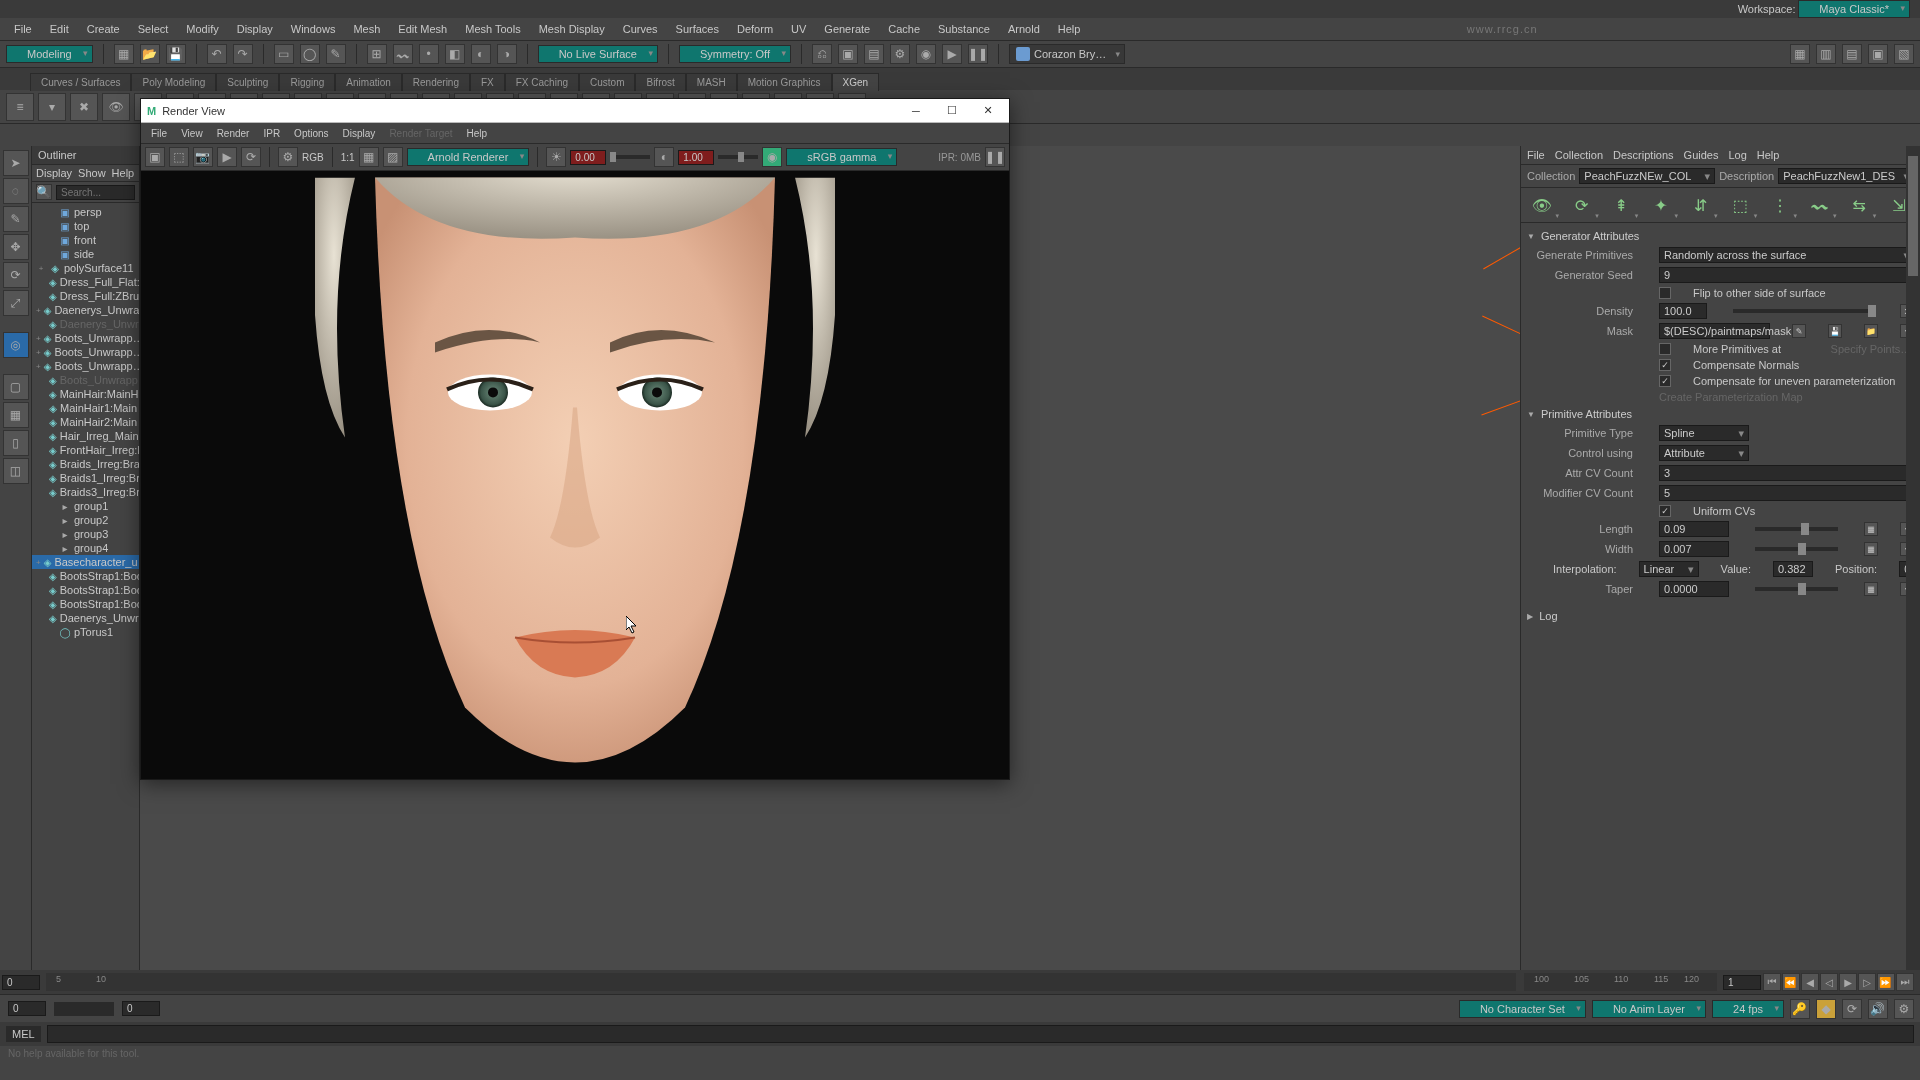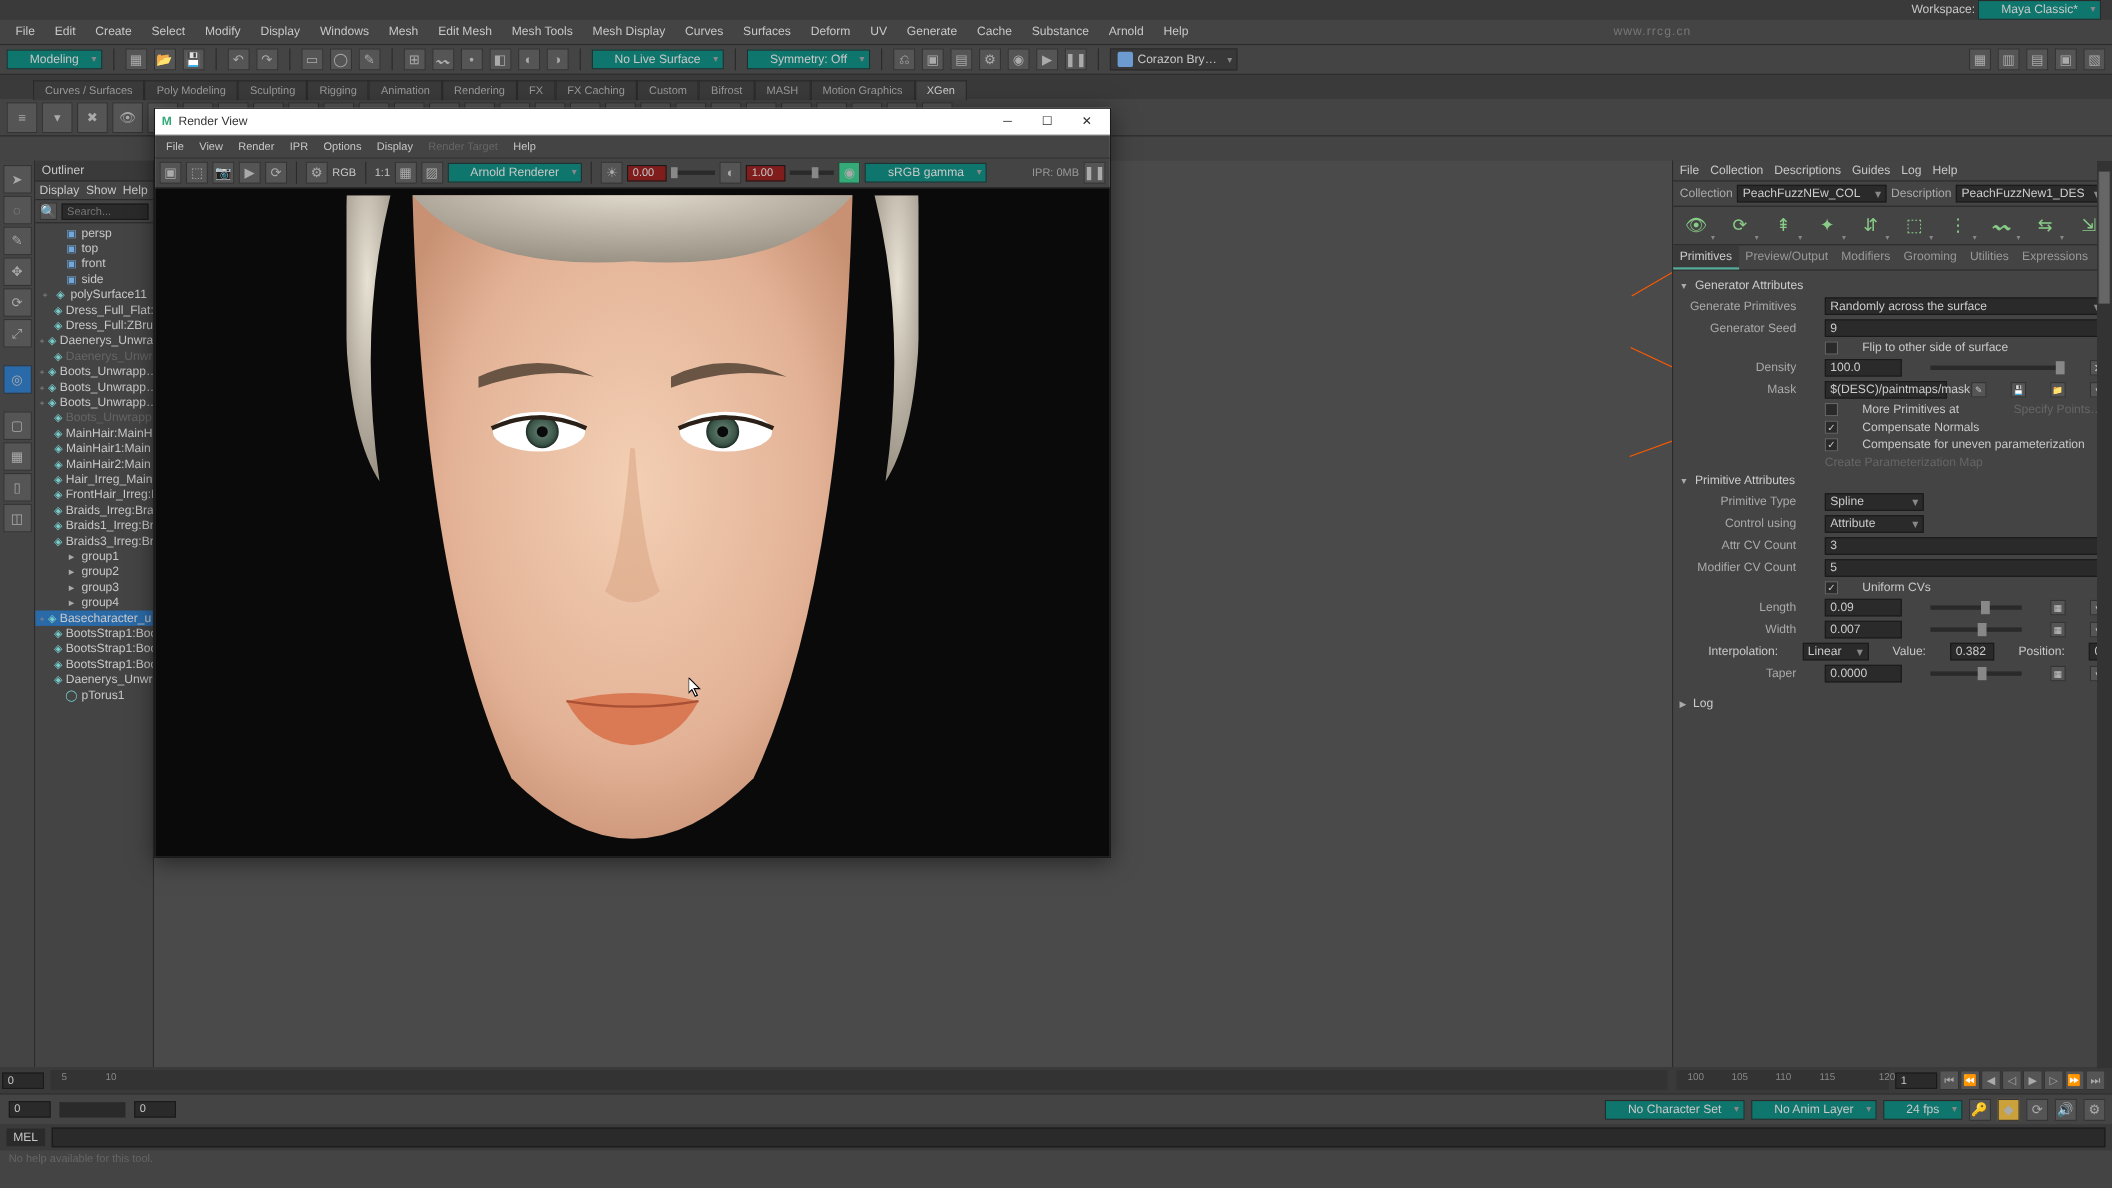--- a/index.html
+++ b/index.html
@@ -463,47 +463,39 @@
       <span class="xi">⟳</span>
       <span class="xi">⇞</span>
       <span class="xi">✦</span>
       <span class="xi">⇵</span>
       <span class="xi">⬚</span>
       <span class="xi">⋮</span>
       <span class="xi">〰</span>
       <span class="xi">⇆</span>
       <span class="xi">⇲</span>
     </div>
-    <div class="xgen-tabs" id="xgen-tabs">
-        <span class="active">Primitives</span>
-        <span>Preview/Output</span>
-        <span>Modifiers</span>
-        <span>Grooming</span>
-        <span>Utilities</span>
-        <span>Expressions</span>
-      </div>
 
     <div class="attr-body">
       <div class="section-head">Generator Attributes</div>
       <div class="attr-row">
         <span class="albl">Generate Primitives</span>
         <span class="aval dd wide">Randomly across the surface</span>
       </div>
       <div class="attr-row">
         <span class="albl">Generator Seed</span>
         <span class="aval wide">9</span>
       </div>
       <div class="attr-row">
         <span class="albl"></span>
         <span class="chk"></span>
         <span>Flip to other side of surface</span>
       </div>
       <div class="attr-row">
         <span class="albl">Density</span>
-        <span class="aval" style="width:70px">100.0</span>
+        <span class="aval" style="width:48px">100.0</span>
         <span class="slider">
             <span class="th" style="left:96%"></span>
           </span>
         <span class="mini">Σ</span>
       </div>
       <div class="attr-row">
         <span class="albl">Mask</span>
         <span class="aval wide">$(DESC)/paintmaps/mask</span>
         <span class="mini">✎</span>
         <span class="mini">💾</span>
@@ -700,21 +692,21 @@
       <span style="position: absolute; top: 1px; left: 10px; font-size: 9px; color: rgb(136, 136, 136);">5</span>
       <span style="position: absolute; top: 1px; left: 50px; font-size: 9px; color: rgb(136, 136, 136);">10</span>
     </div>
 </div>
 <div class="timeline-r">
   <div class="tl-track" style="flex:1" id="tl-right">
       <span style="position: absolute; top: 1px; left: 10px; font-size: 9px; color: rgb(136, 136, 136);">100</span>
       <span style="position: absolute; top: 1px; left: 50px; font-size: 9px; color: rgb(136, 136, 136);">105</span>
       <span style="position: absolute; top: 1px; left: 90px; font-size: 9px; color: rgb(136, 136, 136);">110</span>
       <span style="position: absolute; top: 1px; left: 130px; font-size: 9px; color: rgb(136, 136, 136);">115</span>
-      <span style="position: absolute; top: 1px; left: 184px; font-size: 9px; color: rgb(136, 136, 136);">120</span>
+      <span style="position: absolute; top: 1px; left: 160px; font-size: 9px; color: rgb(136, 136, 136);">120</span>
     </div>
   <span class="tl-num">1</span>
   <div class="play-btns">
     <span class="ico">⏮</span>
     <span class="ico">⏪</span>
     <span class="ico">◀</span>
     <span class="ico">◁</span>
     <span class="ico">▶</span>
     <span class="ico">▷</span>
     <span class="ico">⏩</span>

